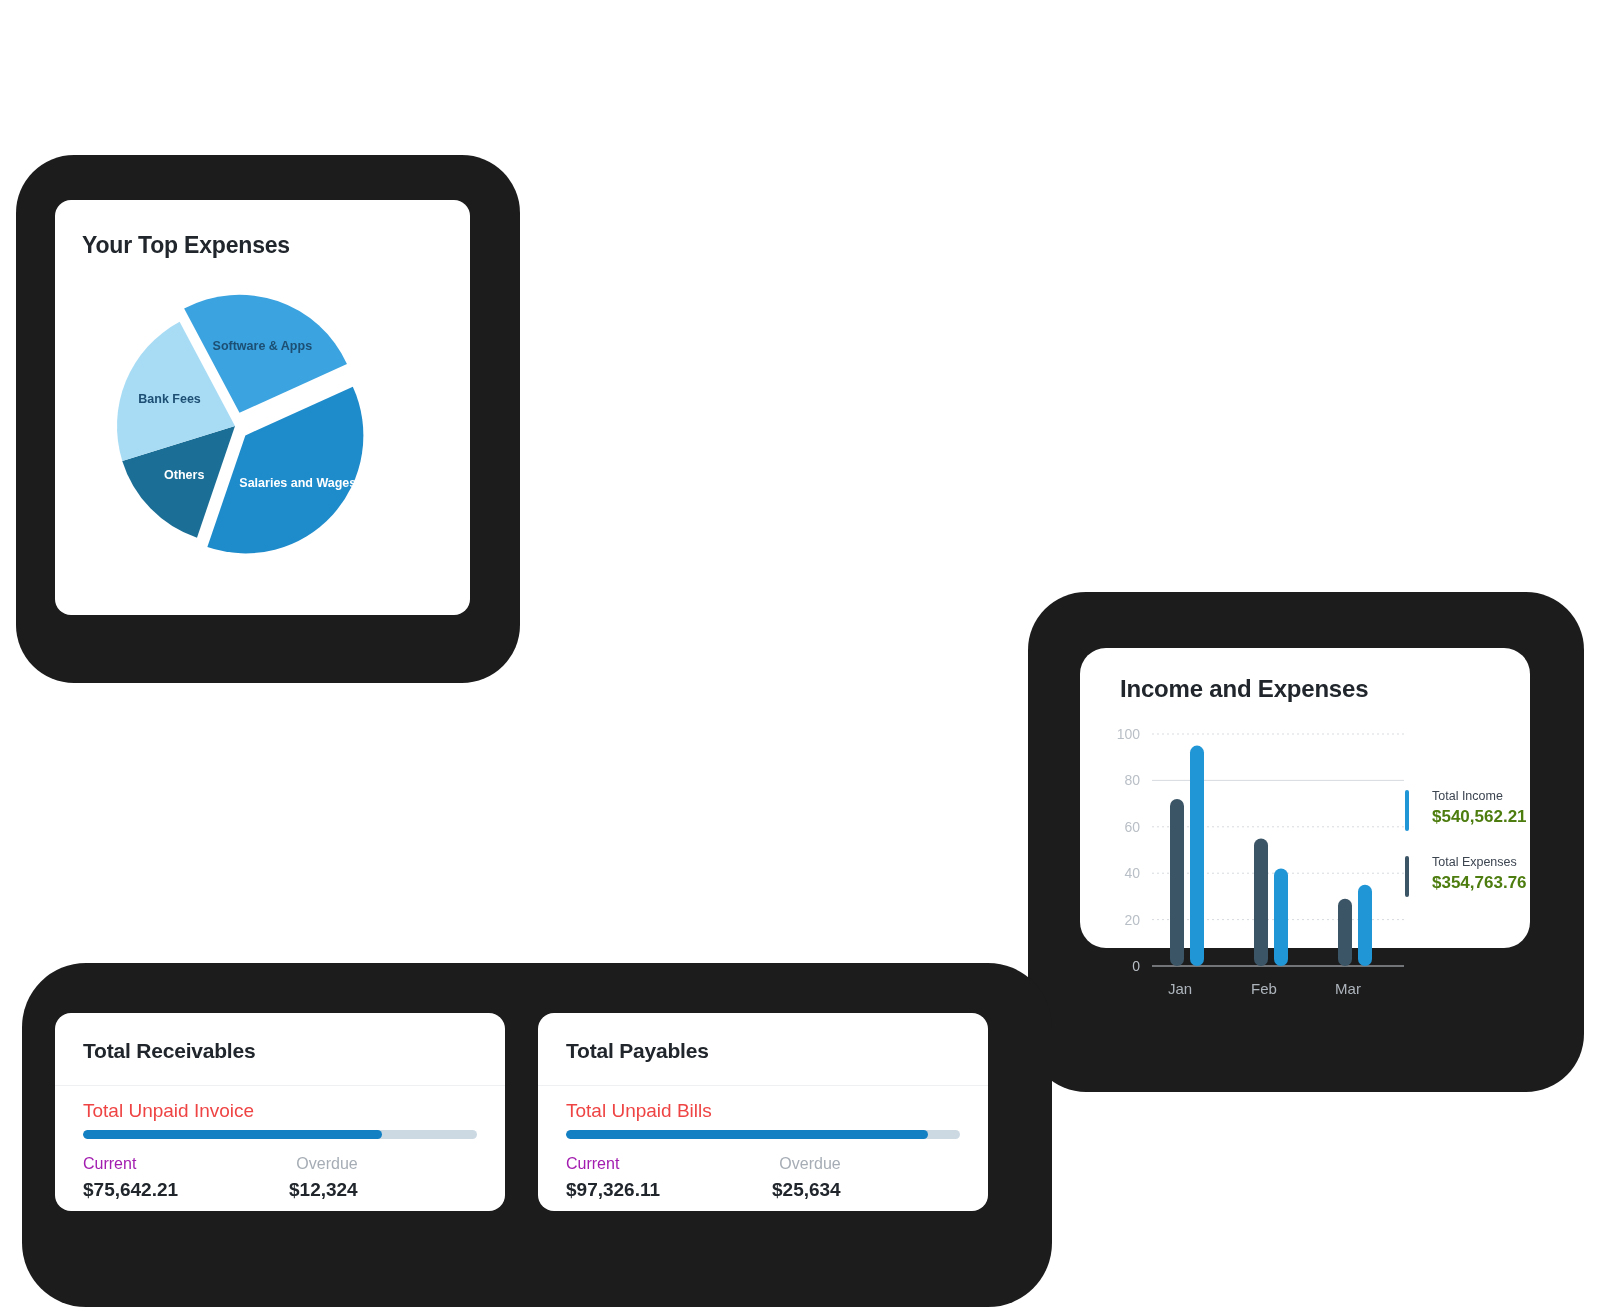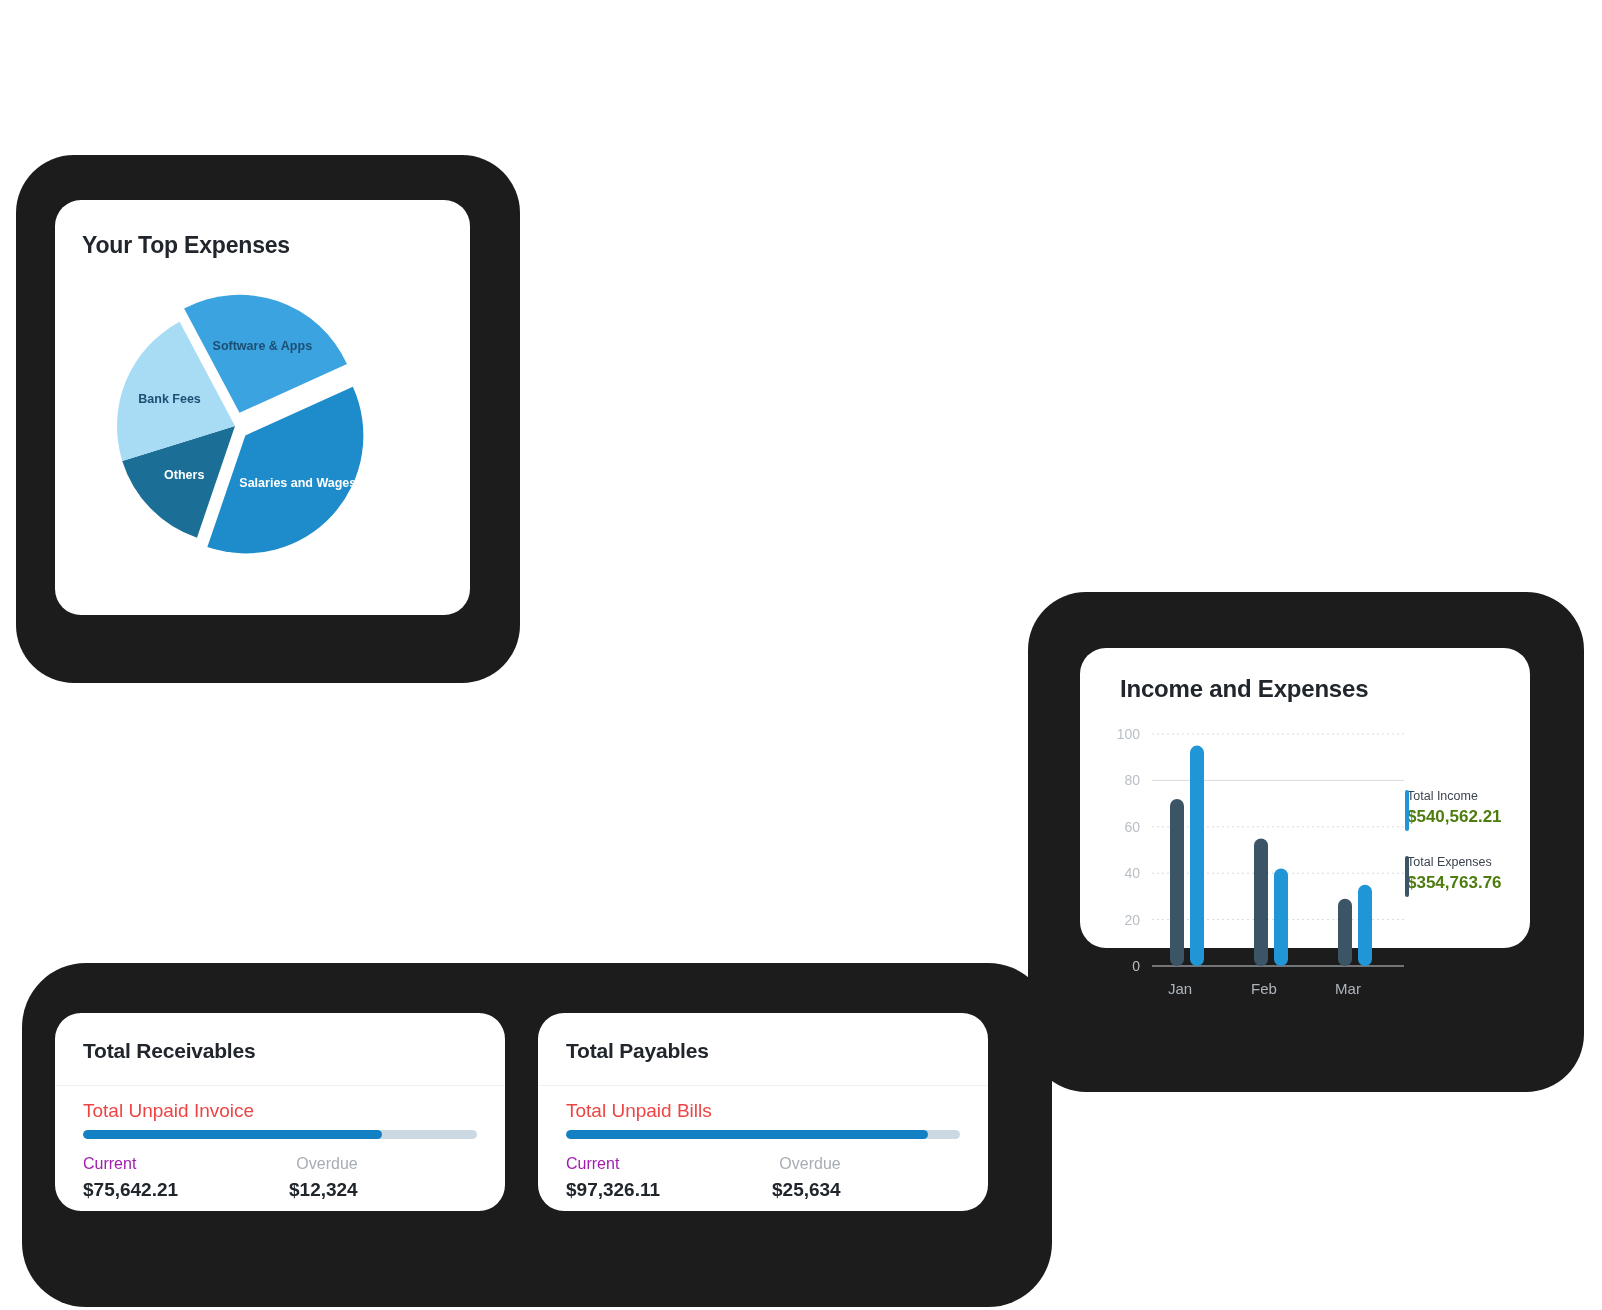--- a/index.html
+++ b/index.html
@@ -18,21 +18,21 @@
     border-radius: 58px;
   }
   #frame-pie    { left: 16px;   top: 155px;  width: 504px;  height: 528px; }
   #frame-bars   { left: 1028px; top: 592px;  width: 556px;  height: 500px; }
   #frame-bottom { left: 22px;   top: 963px;  width: 1030px; height: 344px; border-radius: 64px; }
 
   
   .card {
     position: absolute;
     background: #ffffff;
-    border-radius: 26px;
+    border-radius: 16px;
   }
   #card-pie      { left: 55px;   top: 200px;  width: 415px;  height: 415px; }
   #card-bars     { left: 1080px; top: 648px;  width: 450px;  height: 300px; border-radius: 26px; }
   #card-recv     { left: 55px;   top: 1013px; width: 450px;  height: 198px; }
   #card-pay      { left: 538px;  top: 1013px; width: 450px;  height: 198px; }
 
   
   .card-title {
     font-size: 23px;
     font-weight: bold;
@@ -52,21 +52,21 @@
   }
 
   
   #chart-area { position: absolute; left: 28px; top: 78px; width: 300px; height: 290px; }
   #chart-svg  { display: block; }
   .ytick  { font-size: 14px; fill: #b9bfc6; font-family: "Liberation Sans", sans-serif; }
   .xtick  { font-size: 15px; fill: #adb4bb; font-family: "Liberation Sans", sans-serif; }
 
   
   #legend { position: absolute; left: 325px; top: 140px; width: 118px; }
-  .legend-block { position: relative; padding-left: 2px; margin-bottom: 26px; }
+  .legend-block { position: relative; padding-left: 27px; margin-bottom: 26px; }
   .legend-bar {
     position: absolute; left: 0; top: 2px; width: 4px; height: 41px; border-radius: 2px;
   }
   .legend-name {
     font-size: 12.5px; color: #3c4450; line-height: 17px; white-space: nowrap;
   }
   .legend-value {
     font-size: 17px; font-weight: bold; color: #4d7c0f; line-height: 23px; white-space: nowrap;
   }
 

